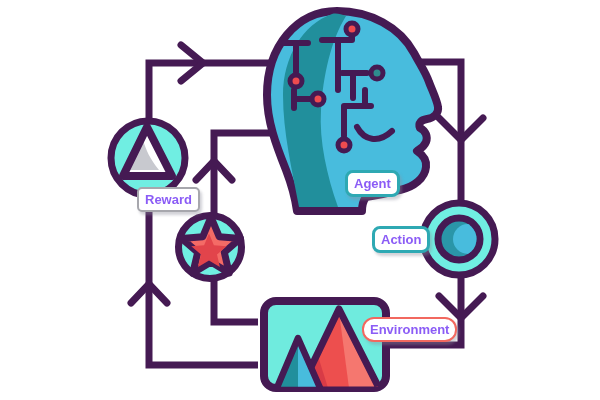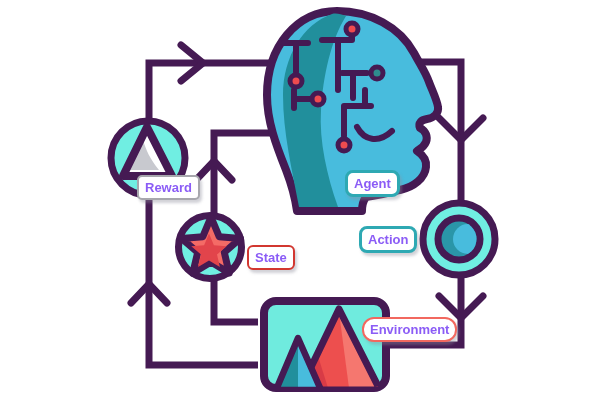--- a/index.html
+++ b/index.html
@@ -117,18 +117,17 @@
         <path d="M339,312 L375,388 L349,388 Z" fill="#f5776f"></path>
         <path d="M304,388 L318,356 L328,388 Z" fill="#d83b46"></path>
         <path d="M300,390 L339,309 L380,390 Z" fill="none" stroke="#451a53" stroke-width="7" stroke-linejoin="round"></path>
         <path d="M276,390 L298,338 L321,390 Z" fill="#48bcdd"></path>
         <path d="M276,390 L298,338 L298,390 Z" fill="#218f9c"></path>
         <path d="M276,390 L298,338 L321,390 Z" fill="none" stroke="#451a53" stroke-width="6.5" stroke-linejoin="round"></path>
       </g>
     </g>
   </svg>
 
-  <div class="label label-reward" style="left:137px;top:175px">Reward</div>
-  <div class="label label-state" style="left:247px;top:245px">State</div>
+  <div class="label label-reward" style="left:137px;top:187px">Reward</div>
   <div class="label label-agent" style="left:345px;top:170px">Agent</div>
-  <div class="label label-action" style="left:359px;top:226px">Action</div>
+  <div class="label label-action" style="left:372px;top:226px">Action</div>
   <div class="label label-environment" style="left:362px;top:317px">Environment</div>
 </div>
 
 </body></html>

